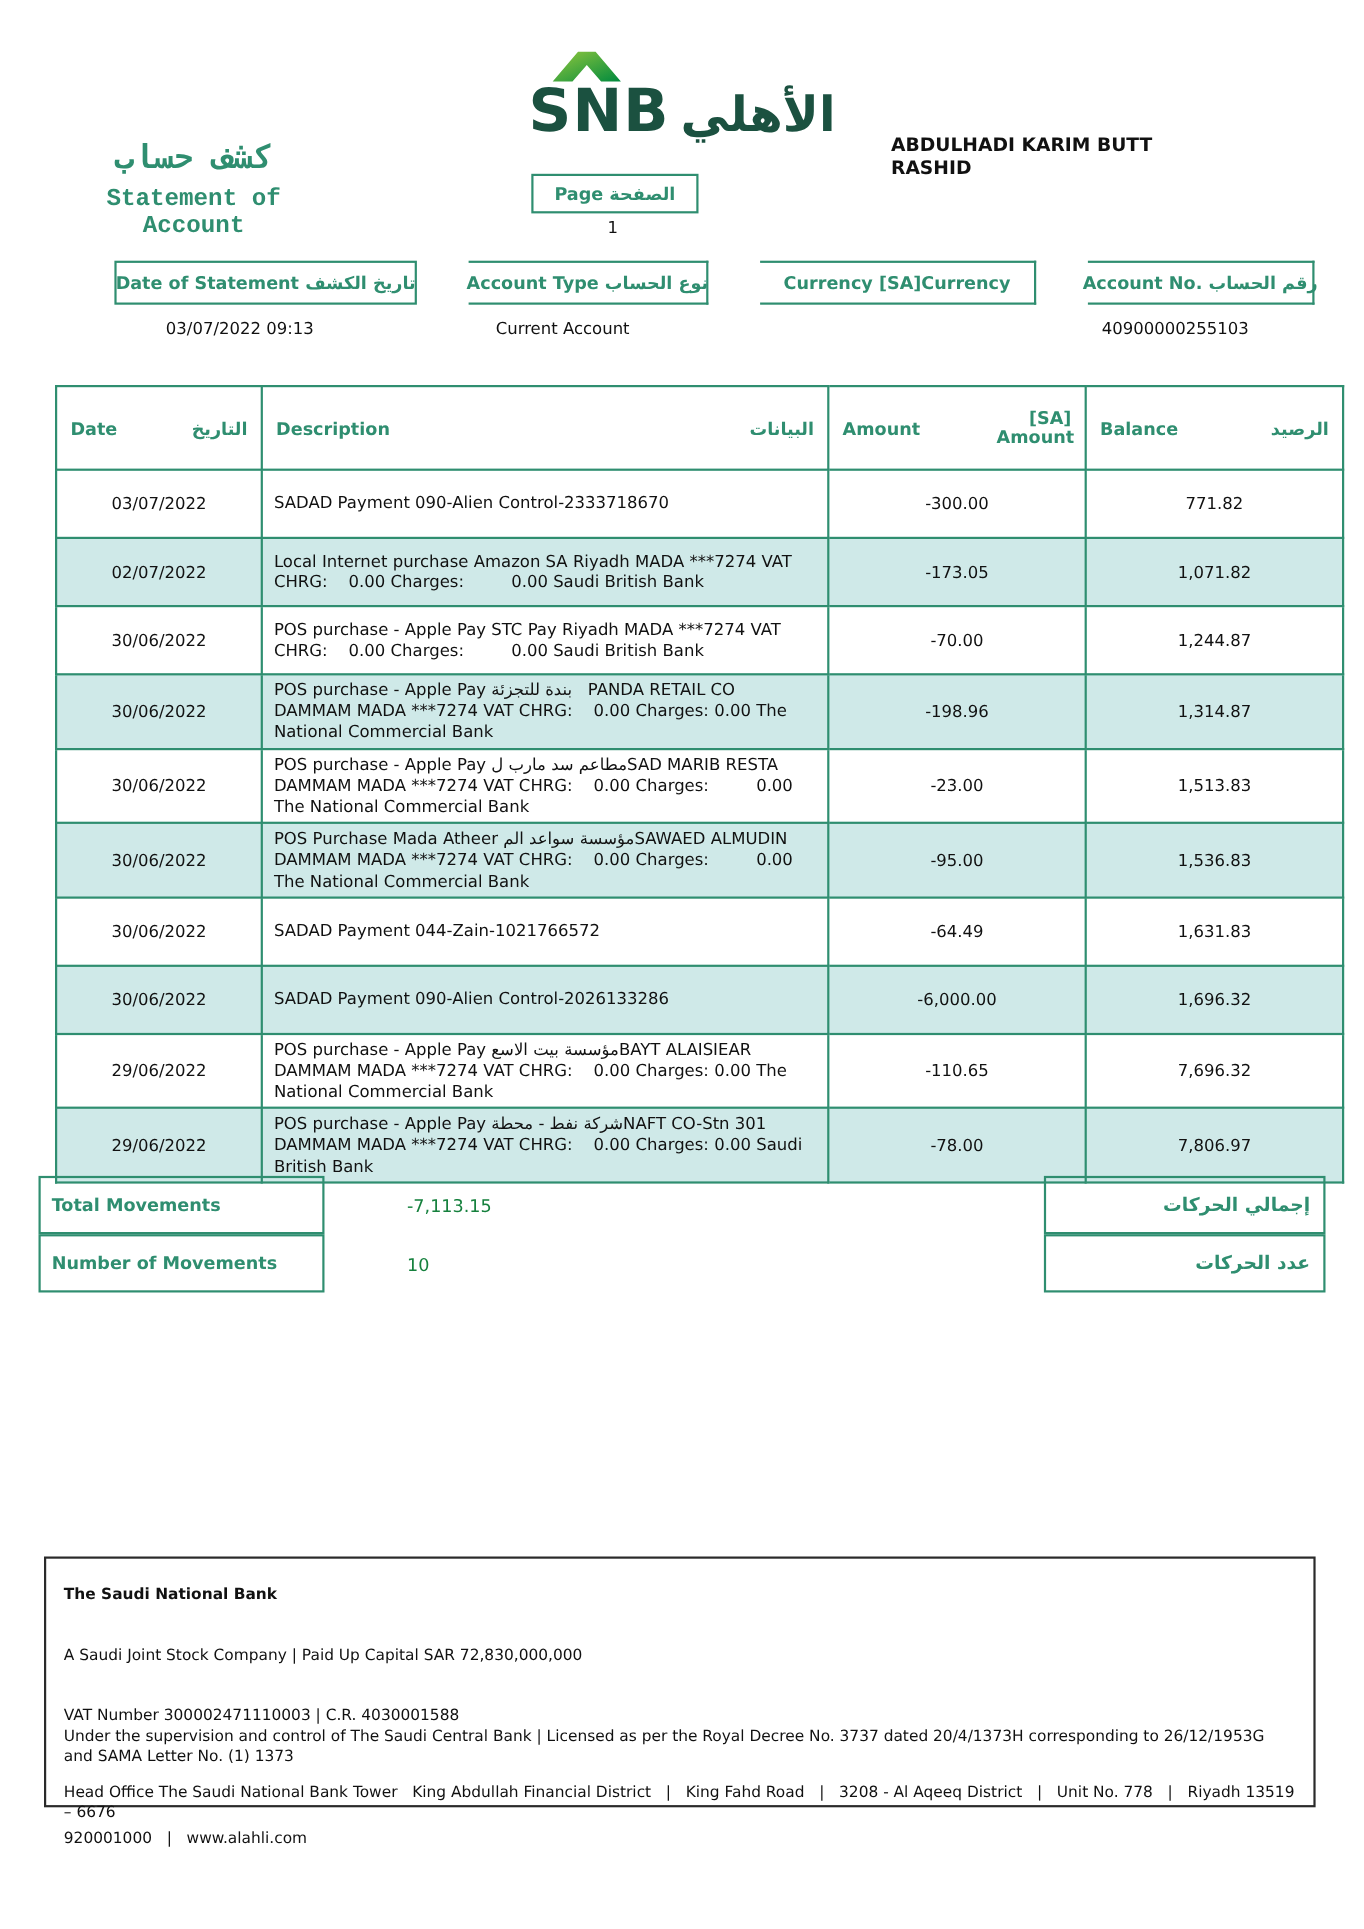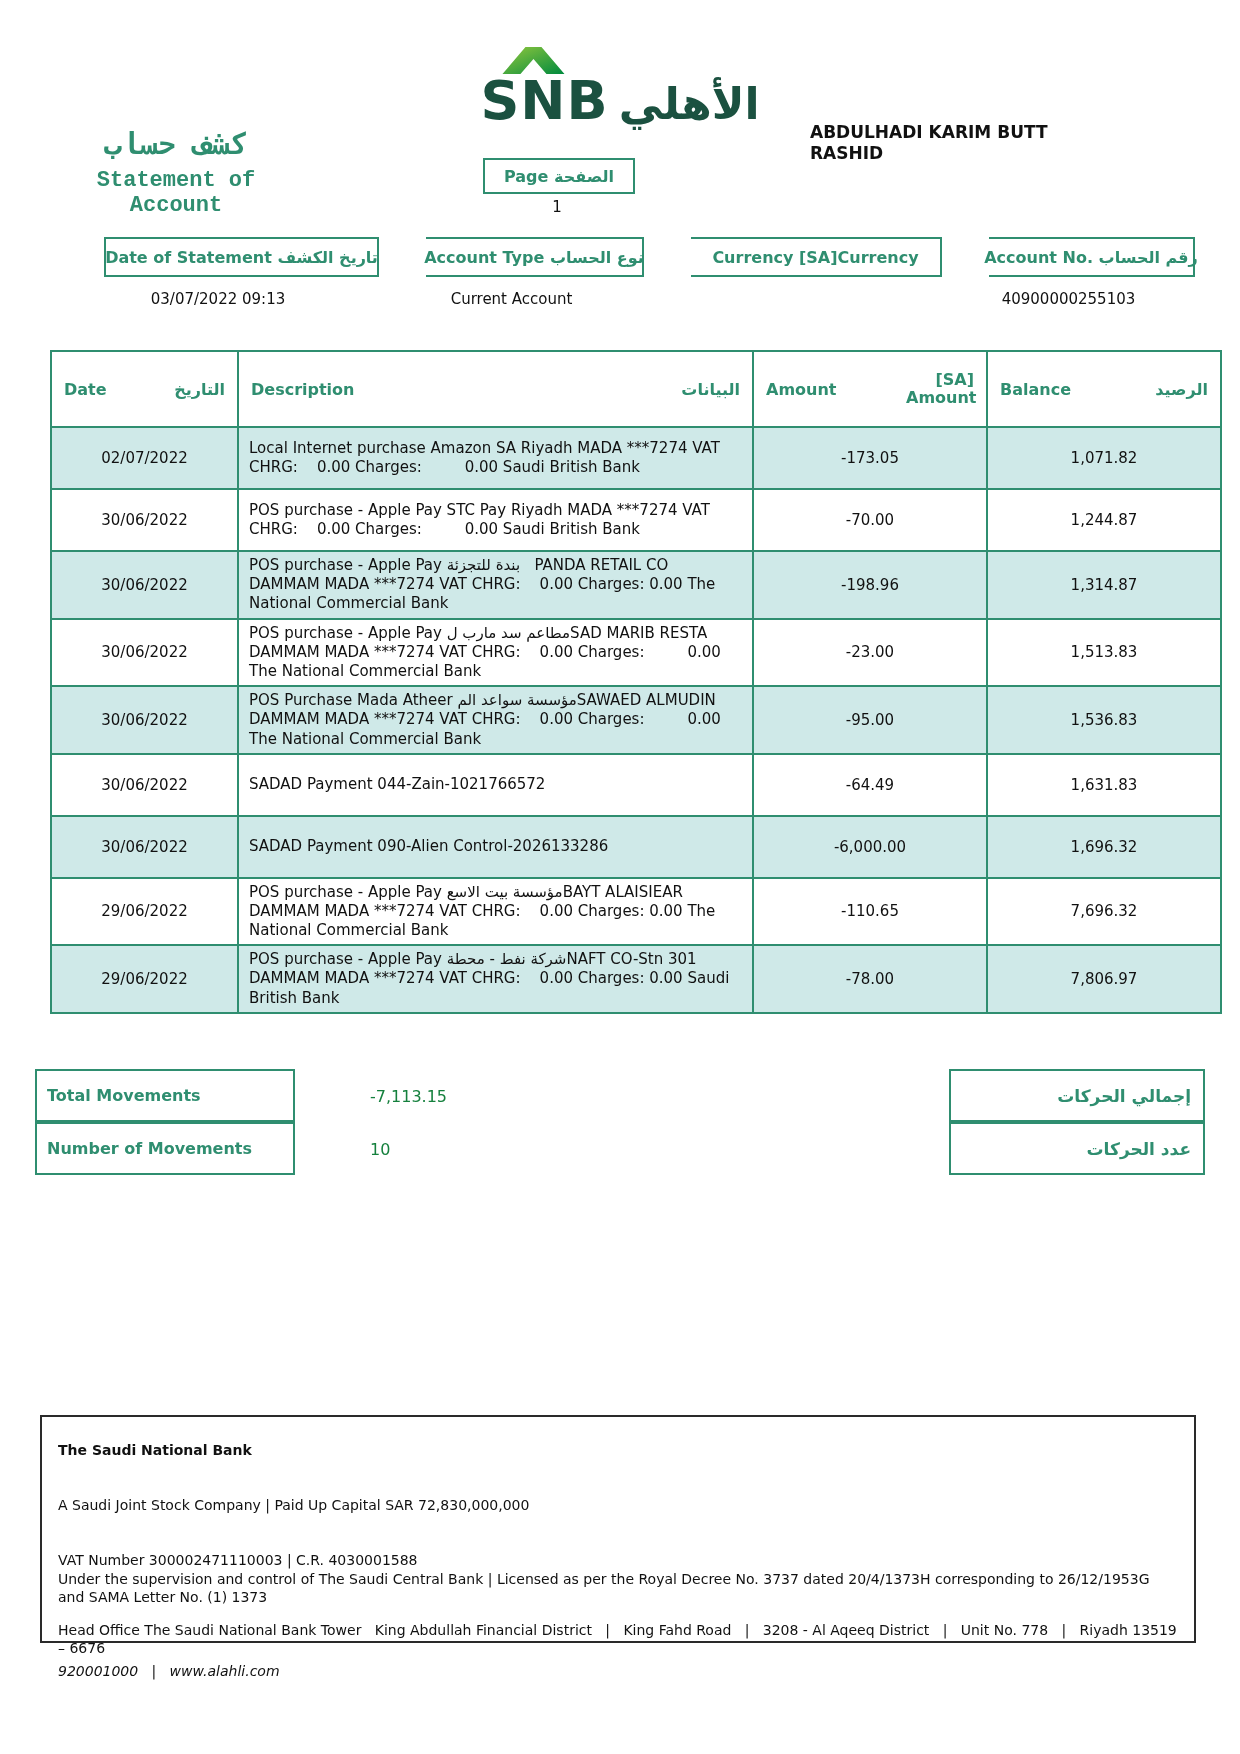--- a/index.html
+++ b/index.html
@@ -48,21 +48,21 @@
   .sum-label-ar{left:949px;width:256px;height:53px;justify-content:flex-end;padding-right:12px;color:var(--green);font-weight:bold;font-size:17px;}
   .sum-value{position:absolute;left:370px;font-size:16px;color:#15803d;}
   
   .footer-box{position:absolute;left:40px;top:1415px;width:1156px;height:228px;border:2px solid #2a2a2a;
     box-sizing:border-box;padding:24px 16px;font-size:14px;color:#111;}
   .f-line{white-space:pre-wrap;line-height:1.3;}
   .f-bold{font-weight:bold;}
   .mt-lg{margin-top:37px;}
   .mt-md{}
   .mt-sm{margin-top:15px;}
-  .mt-xs{margin-top:5px;font-style:italic;}
+  .mt-xs{margin-top:5px;}
 </style>
 </head>
 <body>
 
 <div class="logo">
   <svg width="66" height="38" viewBox="0 0 66 38" aria-hidden="true">
     <defs>
       <linearGradient id="chevGrad" x1="0" y1="0" x2="1" y2="1">
         <stop offset="0" stop-color="#93c83d"></stop>
         <stop offset="1" stop-color="#008a3e"></stop>
@@ -129,20 +129,26 @@
       </th>
       <th>
         <div class="h-pair">
             <span>Balance</span>
             <span>الرصيد</span>
           </div>
       </th>
     </tr>
   </thead>
   <tbody id="txn-body">
+      <tr>
+        <td class="date">03/07/2022</td>
+        <td class="desc">SADAD Payment 090-Alien Control-2333718670</td>
+        <td class="amt">-300.00</td>
+        <td class="bal">771.82</td>
+      </tr>
       <tr class="alt">
         <td class="date">02/07/2022</td>
         <td class="desc">Local Internet purchase Amazon SA Riyadh MADA ***7274 VAT CHRG:    0.00 Charges:         0.00 Saudi British Bank</td>
         <td class="amt">-173.05</td>
         <td class="bal">1,071.82</td>
       </tr>
       <tr>
         <td class="date">30/06/2022</td>
         <td class="desc">POS purchase - Apple Pay STC Pay Riyadh MADA ***7274 VAT CHRG:    0.00 Charges:         0.00 Saudi British Bank</td>
         <td class="amt">-70.00</td>

